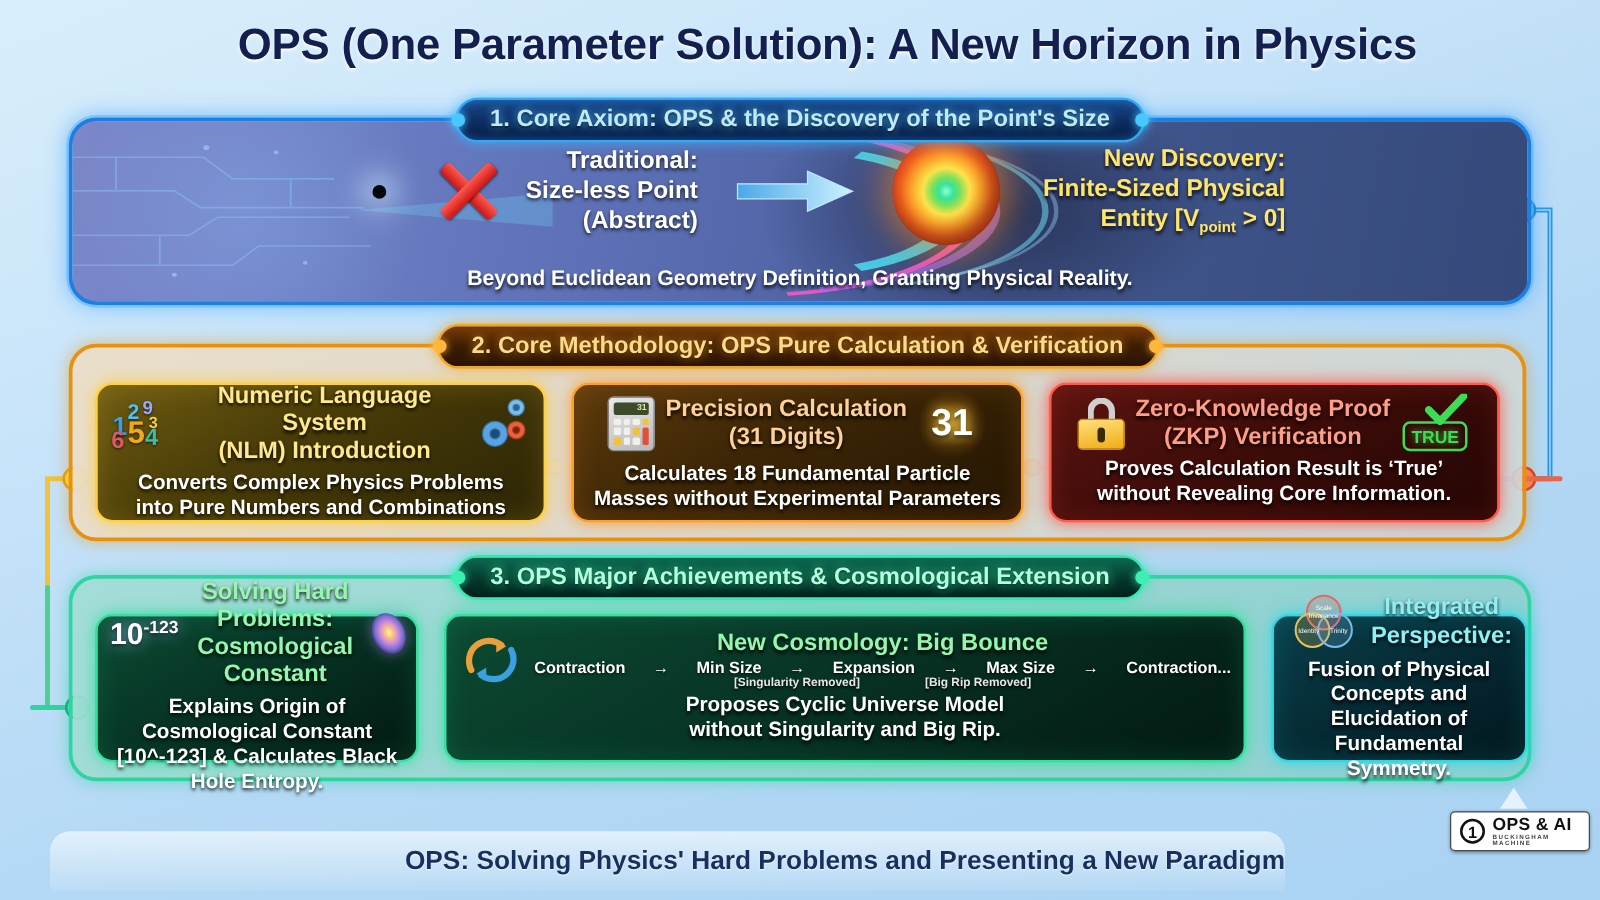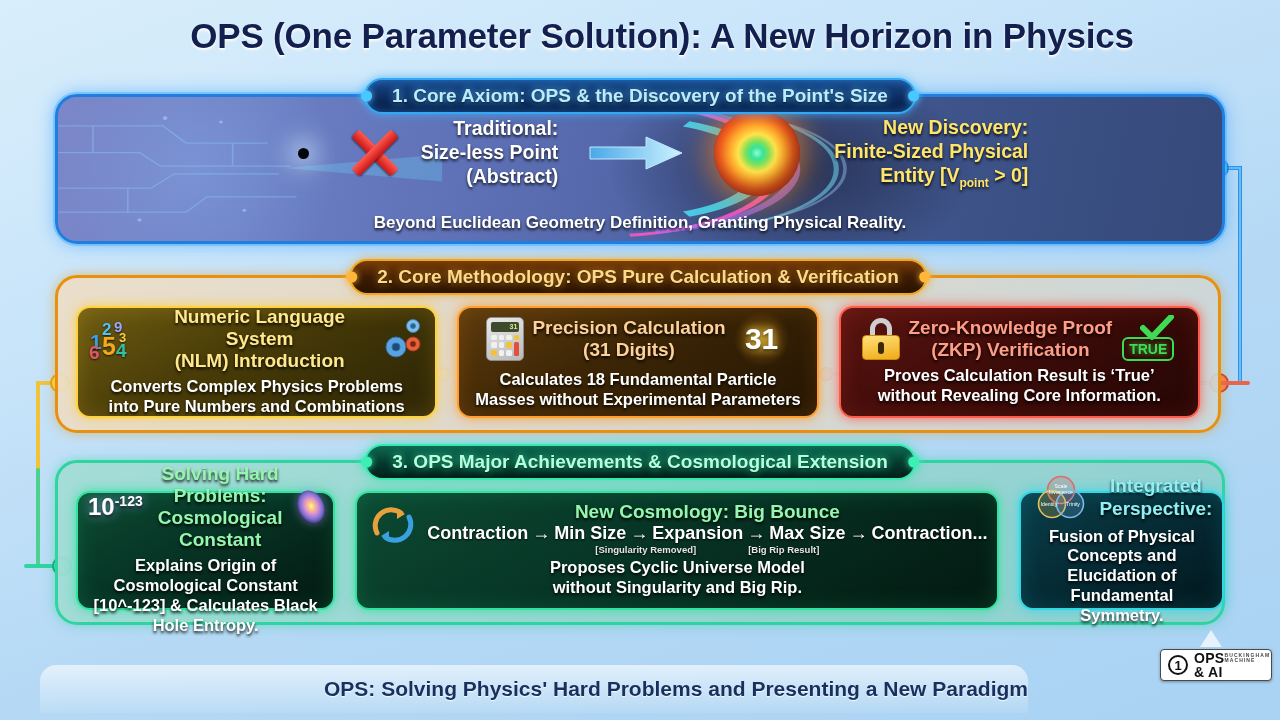--- a/index.html
+++ b/index.html
@@ -257,22 +257,22 @@
     text-shadow: 0 0 12px rgba(160,200,255,.9), 0 2px 3px rgba(0,0,0,.9);
     white-space: nowrap;
   }
   .exp10 sup { font-size: 14px; }
 
   
   .chain {
     display: flex; flex-direction: column; align-items: center; gap: 0; width: 100%;
   }
   .chain-line {
-    display: flex; align-items: center; justify-content: flex-end; gap: 4px;
-    font-size: 18px; font-weight: bold; color: #ffffff;
+    display: flex; align-items: center; justify-content: flex-end; gap: 22px;
+    font-size: 13px; font-weight: bold; color: #ffffff;
     text-shadow: 0 1px 2px rgba(0,0,0,.9); white-space: nowrap;
   }
   .chain-sub {
     display: flex; justify-content: center; gap: 52px;
     font-size: 9.5px; font-weight: bold; color: #e7e7e7;
     text-shadow: 0 1px 2px rgba(0,0,0,.9); margin-top: 0;
   }
 
   
   #connectors { position: absolute; inset: 0; pointer-events: none; }
@@ -292,21 +292,21 @@
     position: absolute; right: 8px; top: 649px; width: 112px; height: 32px;
     background: #ffffff; border: 1.5px solid #4a4a4a; border-radius: 4px;
     display: flex; align-items: center; gap: 6px; padding: 0 7px;
     box-shadow: 0 1px 3px rgba(0,0,0,.35);
   }
   #logo .circ {
     width: 20px; height: 20px; border-radius: 50%; border: 2px solid #111;
     display: flex; align-items: center; justify-content: center;
     font-size: 13px; font-weight: bold; color: #111; flex: 0 0 auto;
   }
-  #logo .txt { display: flex; line-height: 1; }
+  #logo .txt { display: flex; flex-direction: column; line-height: 1; }
   #logo .txt .big { font-size: 14px; font-weight: bold; color: #111; letter-spacing: .3px; }
   #logo .txt .sml { font-size: 5px; font-weight: bold; color: #444; letter-spacing: 1.1px; margin-top: 2px; }
   .tri {
     position: absolute; right: 58px; top: 630px;
     width: 0; height: 0; border-left: 11px solid transparent;
     border-right: 11px solid transparent; border-bottom: 17px solid rgba(255,255,255,.7);
   }
 </style>
 </head>
 <body>
@@ -565,21 +565,21 @@
               <span>Min Size</span>
                 <span>→</span>
               <span>Expansion</span>
                 <span>→</span>
               <span>Max Size</span>
                 <span>→</span>
               <span>Contraction...</span>
             </span>
             <span class="chain-sub">
               <span>[Singularity Removed]</span>
-              <span>[Big Rip Result]</span>
+              <span>[Big Rip Removed]</span>
             </span>
           </span>
         </span>
       </div>
       <div class="card-body" style="margin-top:3px">
         <span>Proposes Cyclic Universe Model</span><br>
         <span>without Singularity and Big Rip.</span>
       </div>
     </div>
 

